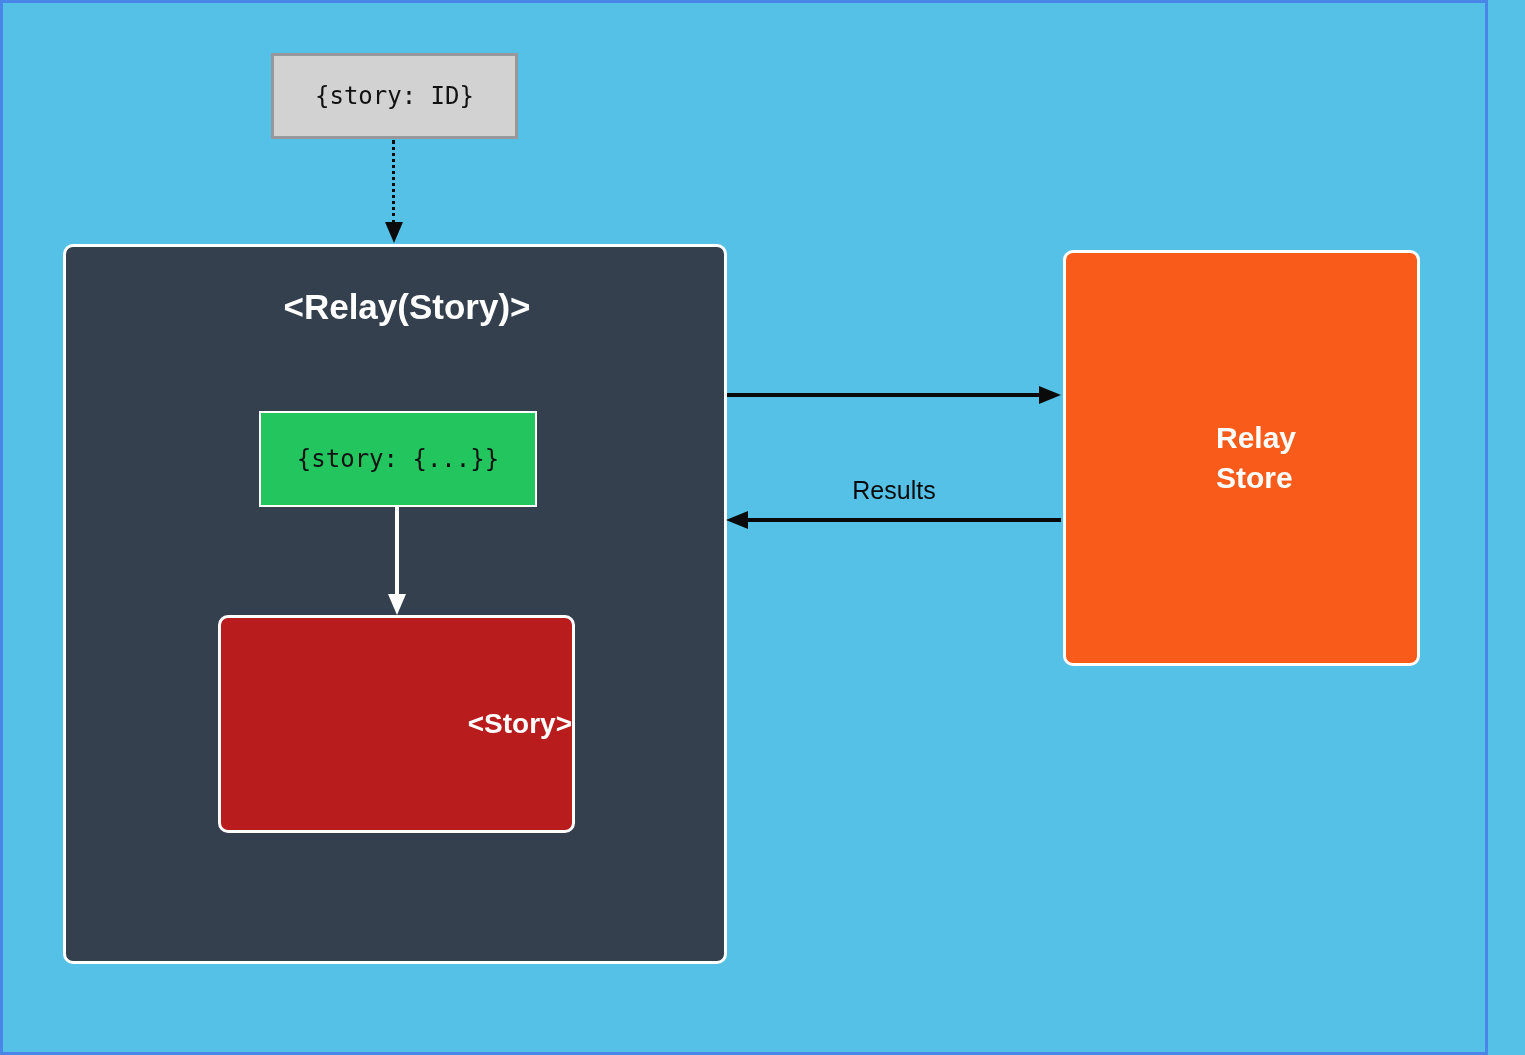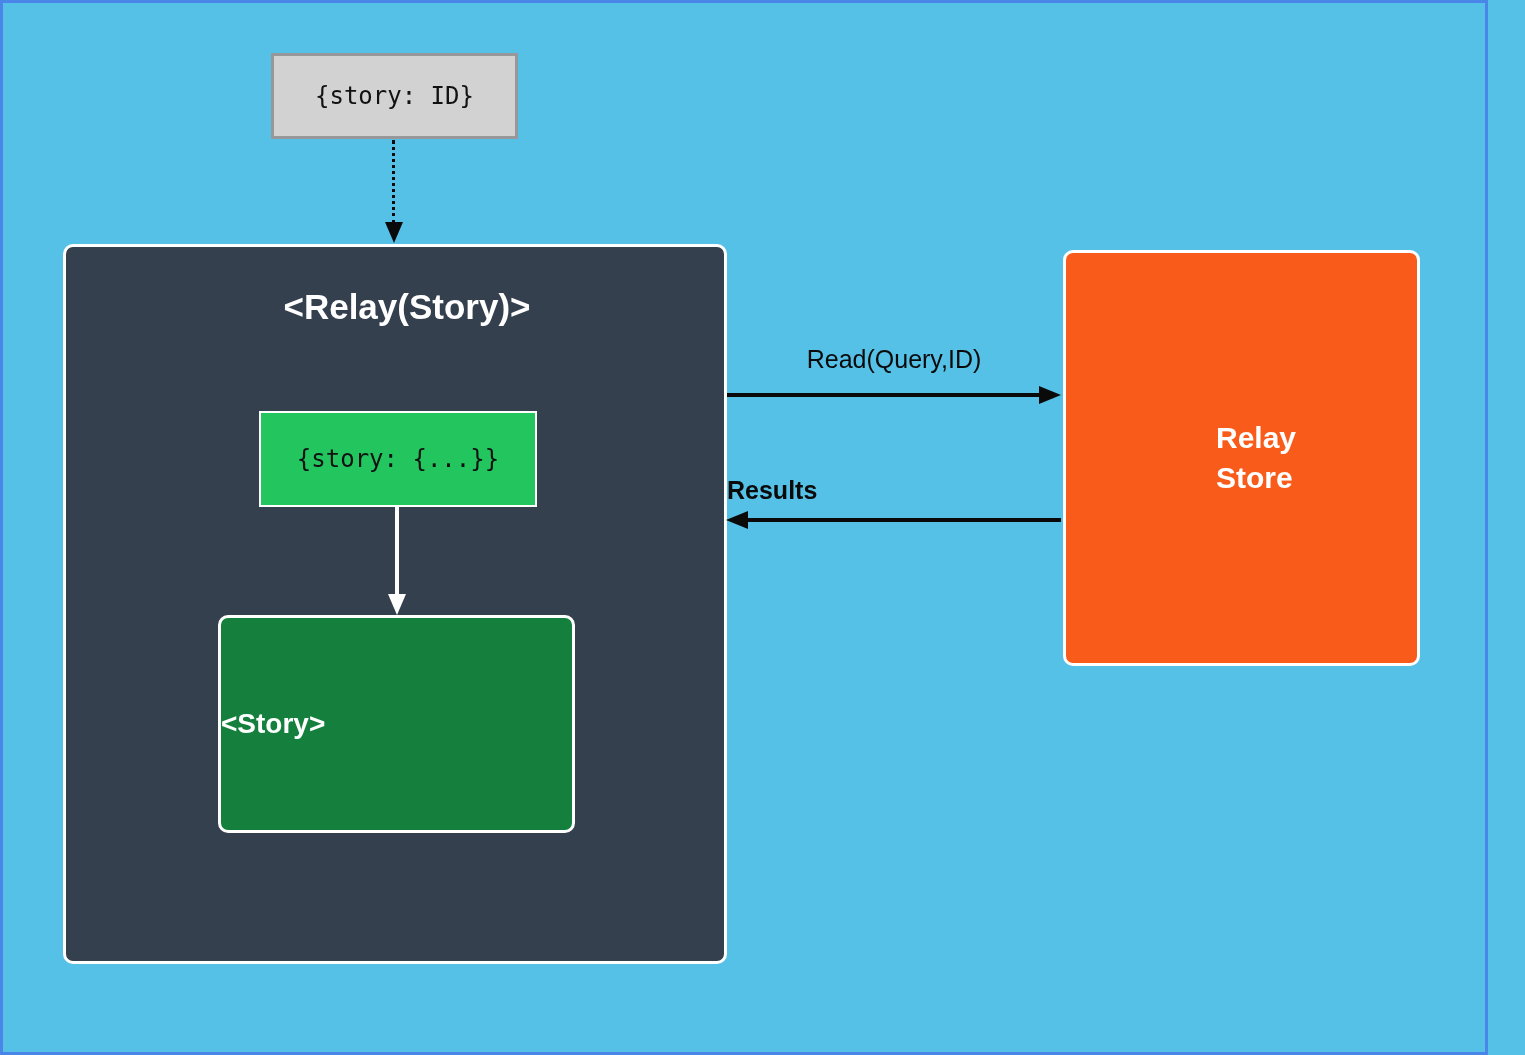--- a/index.html
+++ b/index.html
@@ -58,24 +58,24 @@
     background: #22c55e;
     border: 2px solid #ffffff;
     display: flex; align-items: center; justify-content: center;
   }
 
   .story-box {
     position: absolute;
     left: 152px; top: 368px;
     width: 357px; height: 218px;
     box-sizing: border-box;
-    background: #15803d;
+    background: #b91c1c;
     border: 3px solid #ffffff;
     border-radius: 10px;
-    display: flex; align-items: center; justify-content: flex-start;
+    display: flex; align-items: center; justify-content: flex-end;
   }
   .story-label {
     color: #ffffff;
     font-size: 28px;
     font-weight: bold;
   }
 
   .store-box {
     position: absolute;
     left: 1060px; top: 247px;
@@ -160,24 +160,23 @@
     left: 723px; top: 508px;
     width: 0; height: 0;
     border-top: 9px solid transparent;
     border-bottom: 9px solid transparent;
     border-right: 22px solid #0a0a0a;
   }
   .results-label {
     position: absolute;
     left: 724px; top: 473px;
     width: 334px;
-    text-align: left;
+    text-align: center;
     font-size: 25px;
     color: #0a0a0a;
-    font-weight: bold;
   }
 </style>
 </head>
 <body>
 
 <div class="stage">
 
   <div class="query-box">
     <span class="mono-label">{story: ID}</span>
   </div>
@@ -193,21 +192,20 @@
     </div>
 
     <div class="props-arrow-line"></div>
     <div class="props-arrow-head"></div>
 
     <div class="story-box">
       <span class="story-label">&lt;Story&gt;</span>
     </div>
   </div>
 
-  <div class="read-label">Read(Query,ID)</div>
   <div class="read-line"></div>
   <div class="read-head"></div>
 
   <div class="results-label">Results</div>
   <div class="results-line"></div>
   <div class="results-head"></div>
 
   <div class="store-box">
     <span class="store-label">Relay
 Store</span>

